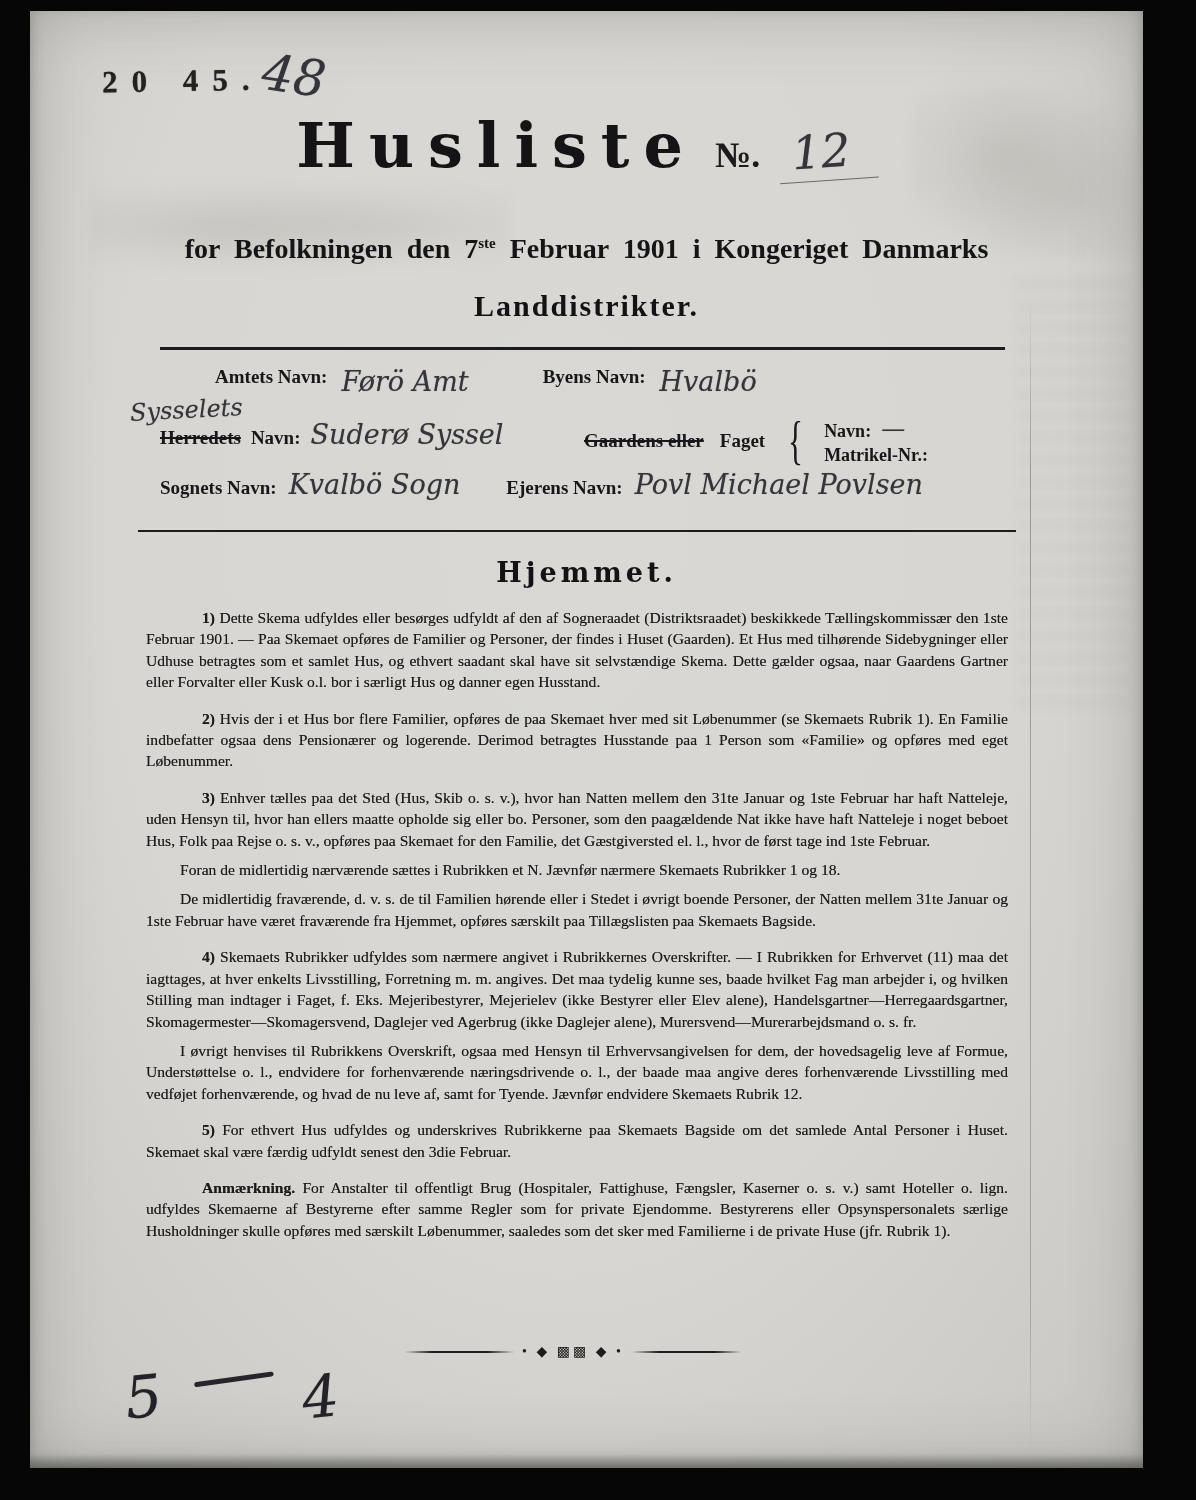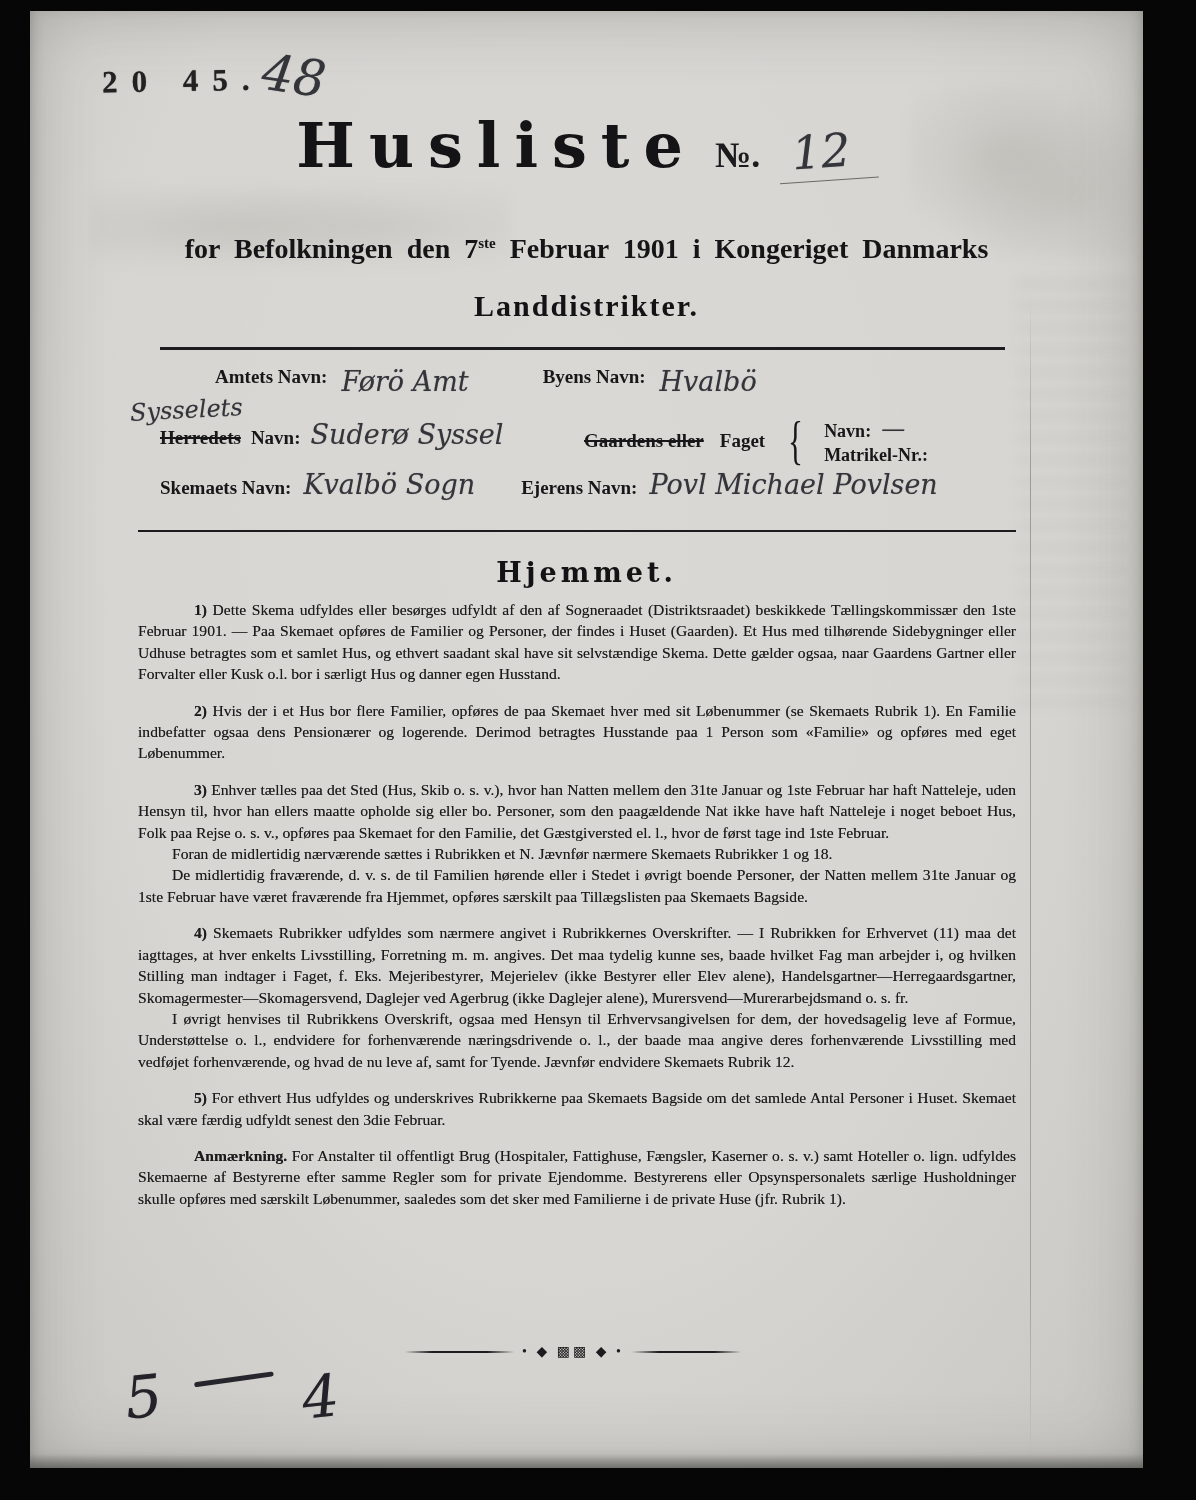--- a/index.html
+++ b/index.html
@@ -73,21 +73,21 @@
   .husets-cols .flabel{font-size:18px;}
   .dash{font-size:24px;}
   .row3{position:absolute;left:130px;top:458px;display:flex;align-items:baseline;gap:12px;white-space:nowrap;}
   .row3 .gap{width:22px;}
   
   .regler-h{position:absolute;left:0;top:546px;width:100%;text-align:center;
             font-family:"DejaVu Serif",serif;font-weight:bold;font-size:27px;letter-spacing:4px;color:#131315;}
   .rules{position:absolute;left:108px;top:588px;width:878px;
          font-size:15.6px;line-height:21.4px;text-align:justify;color:#1b1b1e;
          text-shadow:0 0 .4px rgba(0,0,0,.55);}
-  .rules p{margin:0;text-indent:56px;}
+  .rules p{margin:8px;text-indent:56px;}
   .rules p.mt{margin-top:15px;}
   .rules p.sub{text-indent:34px;}
   .rules .rnum{font-weight:bold;}
   .rules .alabel{font-weight:bold;}
   
   .ornament{position:absolute;left:50%;top:1332px;transform:translateX(-54%);
             display:flex;align-items:center;gap:8px;color:#1c1c1e;}
   .ornament .oline{width:110px;height:2px;background:linear-gradient(to right, rgba(28,28,30,0), #1c1c1e 25%, #1c1c1e 75%, rgba(28,28,30,0));}
   .ornament .oglyphs{font-size:14px;letter-spacing:3px;}
   
@@ -142,21 +142,21 @@
         <span class="flabel">Navn:</span>
         <span class="dash hw">—</span>
       </span>
       <span class="line">
         <span class="flabel">Matrikel-Nr.:</span>
       </span>
     </span>
   </div>
 
   <div class="row3">
-    <span class="flabel">Skemaets Navn:</span>
+    <span class="flabel">Sognets Navn:</span>
     <span class="fval hw">Kvalbö Sogn</span>
     <span class="gap"></span>
     <span class="flabel">Ejerens Navn:</span>
     <span class="fval hw">Povl Michael Povlsen</span>
   </div>
 
   <div class="hr2"></div>
 
   <div class="regler-h">Hjemmet.</div>
   <div class="rules">

